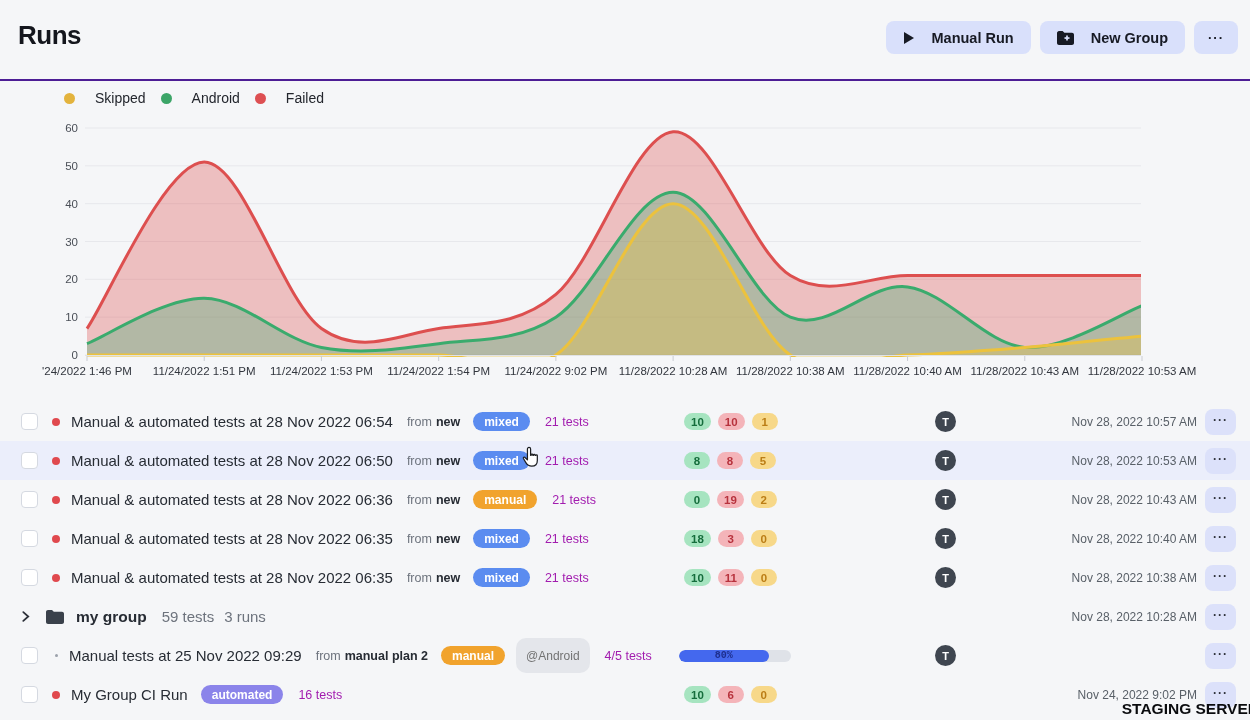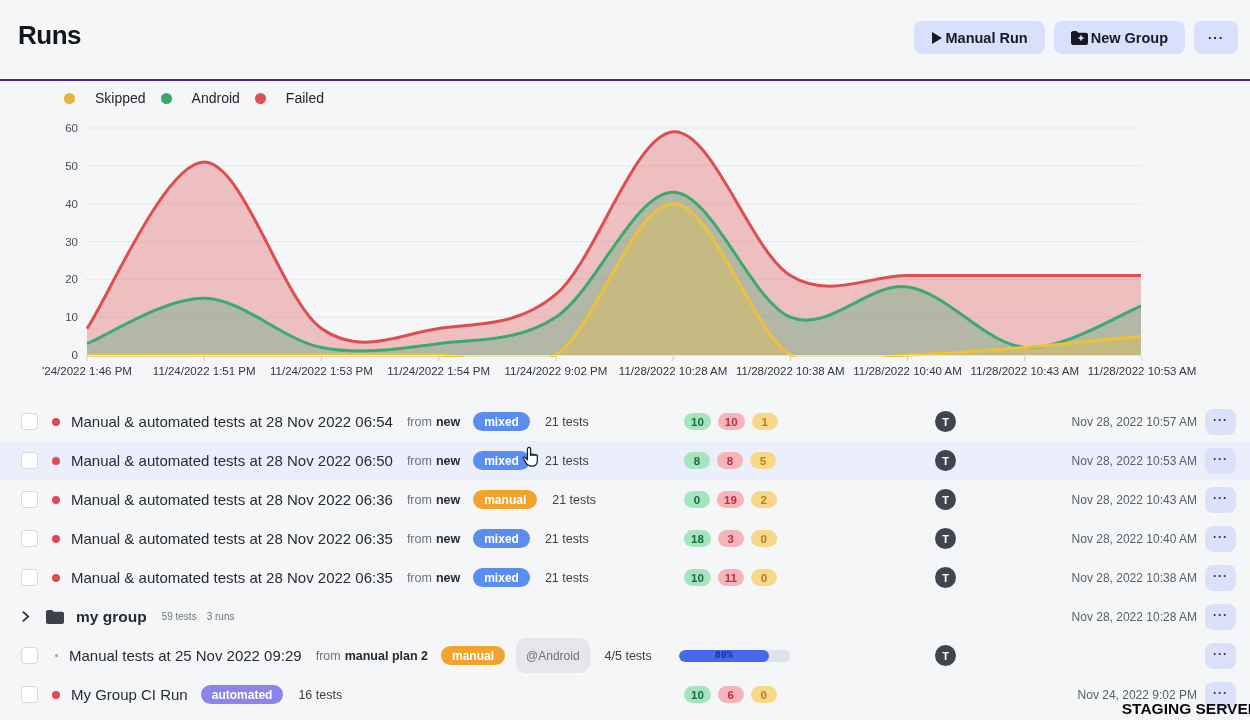--- a/index.html
+++ b/index.html
@@ -5,21 +5,21 @@
   html,body{margin:0;padding:0;}
   body{
     width:1250px;height:720px;position:relative;overflow:hidden;
     background:#f5f6f8;font-family:"Liberation Sans",sans-serif;color:#272c34;
   }
   
   .header{position:absolute;top:0;left:0;right:0;height:79px;border-bottom:2px solid #4c1d95;}
   .page-title{position:absolute;left:18px;top:20px;font-size:26px;font-weight:800;color:#14161d;letter-spacing:-0.5px;}
   .toolbar{position:absolute;right:12px;top:21px;display:flex;gap:9px;align-items:center;}
   .btn{
-    display:inline-flex;align-items:center;gap:3px;height:33px;padding:0 17px;
+    display:inline-flex;align-items:center;gap:17px;height:33px;padding:0 17px;
     background:#d9e0fb;border:none;border-radius:8px;cursor:pointer;
     font-family:"Liberation Sans",sans-serif;font-size:14.5px;font-weight:700;color:#171a24;
   }
   .btn.icon-only{padding:0 14px;}
   .btn svg{display:block;}
   
   .legend{position:absolute;left:64px;top:90px;display:flex;gap:15px;align-items:center;}
   .legend-item{display:flex;align-items:center;gap:20px;font-size:14px;color:#23262d;}
   .legend-dot{width:11px;height:11px;border-radius:50%;}
   
@@ -29,31 +29,31 @@
   .row{position:relative;height:39px;display:flex;align-items:center;}
   .row.highlight{background:#ebeefb;}
   .checkbox{width:17px;height:17px;margin-left:21px;background:#fff;border:1px solid #d5d9e1;border-radius:4px;box-sizing:border-box;flex:none;cursor:pointer;}
   .status-dot{width:8px;height:8px;border-radius:50%;margin-left:14px;flex:none;}
   .status-dot.small{width:3px;height:3px;margin-left:17px;}
   .row-title{margin-left:11px;font-size:15px;color:#272c34;white-space:nowrap;cursor:pointer;}
   .from-label{margin-left:14px;font-size:12.5px;color:#6d737d;white-space:nowrap;}
   .run-source{margin-left:4px;font-size:12.5px;font-weight:700;color:#272c34;white-space:nowrap;}
   .badge{margin-left:13px;height:19px;display:inline-flex;align-items:center;padding:0 11px;border-radius:10px;font-size:12px;font-weight:700;color:#fff;white-space:nowrap;}
   .device-tag{margin-left:11px;height:19px;display:inline-flex;align-items:center;padding:8px 10px;border-radius:10px;background:#e4e6eb;color:#737373;font-size:12px;white-space:nowrap;}
-  .test-count{margin-left:15px;font-size:12.5px;color:#404040;white-space:nowrap;}
+  .test-count{margin-left:15px;font-size:12.5px;color:#a21caf;white-space:nowrap;}
   .counts{position:absolute;left:684px;display:flex;gap:7px;align-items:center;}
   .pill{min-width:26px;box-sizing:border-box;height:17px;padding:0 7px;border-radius:9px;display:inline-flex;align-items:center;justify-content:center;font-size:11.5px;font-weight:700;}
   .avatar{position:absolute;left:935px;width:21px;height:21px;border-radius:50%;background:#3f4650;color:#fff;font-size:11px;font-weight:700;display:flex;align-items:center;justify-content:center;cursor:pointer;}
   .run-date{position:absolute;right:53px;font-size:12px;color:#596068;white-space:nowrap;}
   .menu-btn{position:absolute;right:14px;width:31px;height:26px;background:#dce1fa;border:none;border-radius:8px;color:#2e323a;font-size:12px;font-weight:700;letter-spacing:1px;cursor:pointer;display:flex;align-items:center;justify-content:center;padding-bottom:4px;}
   
   .chevron{margin-left:20px;flex:none;cursor:pointer;display:flex;}
   .folder-icon{margin-left:15px;flex:none;display:flex;}
   .group-name{margin-left:12px;font-size:15.5px;font-weight:700;color:#272c34;cursor:pointer;}
-  .group-stat{margin-left:15px;font-size:10px;color:#6d737d;}
+  .group-stat{margin-left:15px;font-size:15px;color:#6d737d;}
   .group-stat + .group-stat{margin-left:10px;}
   
   .progress{position:absolute;left:679px;width:112px;height:12px;border-radius:6px;background:#dfe2e8;overflow:hidden;}
   .progress-fill{height:100%;border-radius:6px;background:#4468ee;display:flex;align-items:center;justify-content:center;}
   .progress-label{font-size:10px;font-weight:700;color:#1e2f8e;font-family:Liberation Mono, monospace;}
   
   .watermark{position:absolute;right:-9px;bottom:2px;font-size:15.5px;font-weight:800;color:#0a0b0e;white-space:nowrap;z-index:5;}
   
   .cursor{position:absolute;left:520px;top:446px;z-index:9;pointer-events:none;}
 </style>

